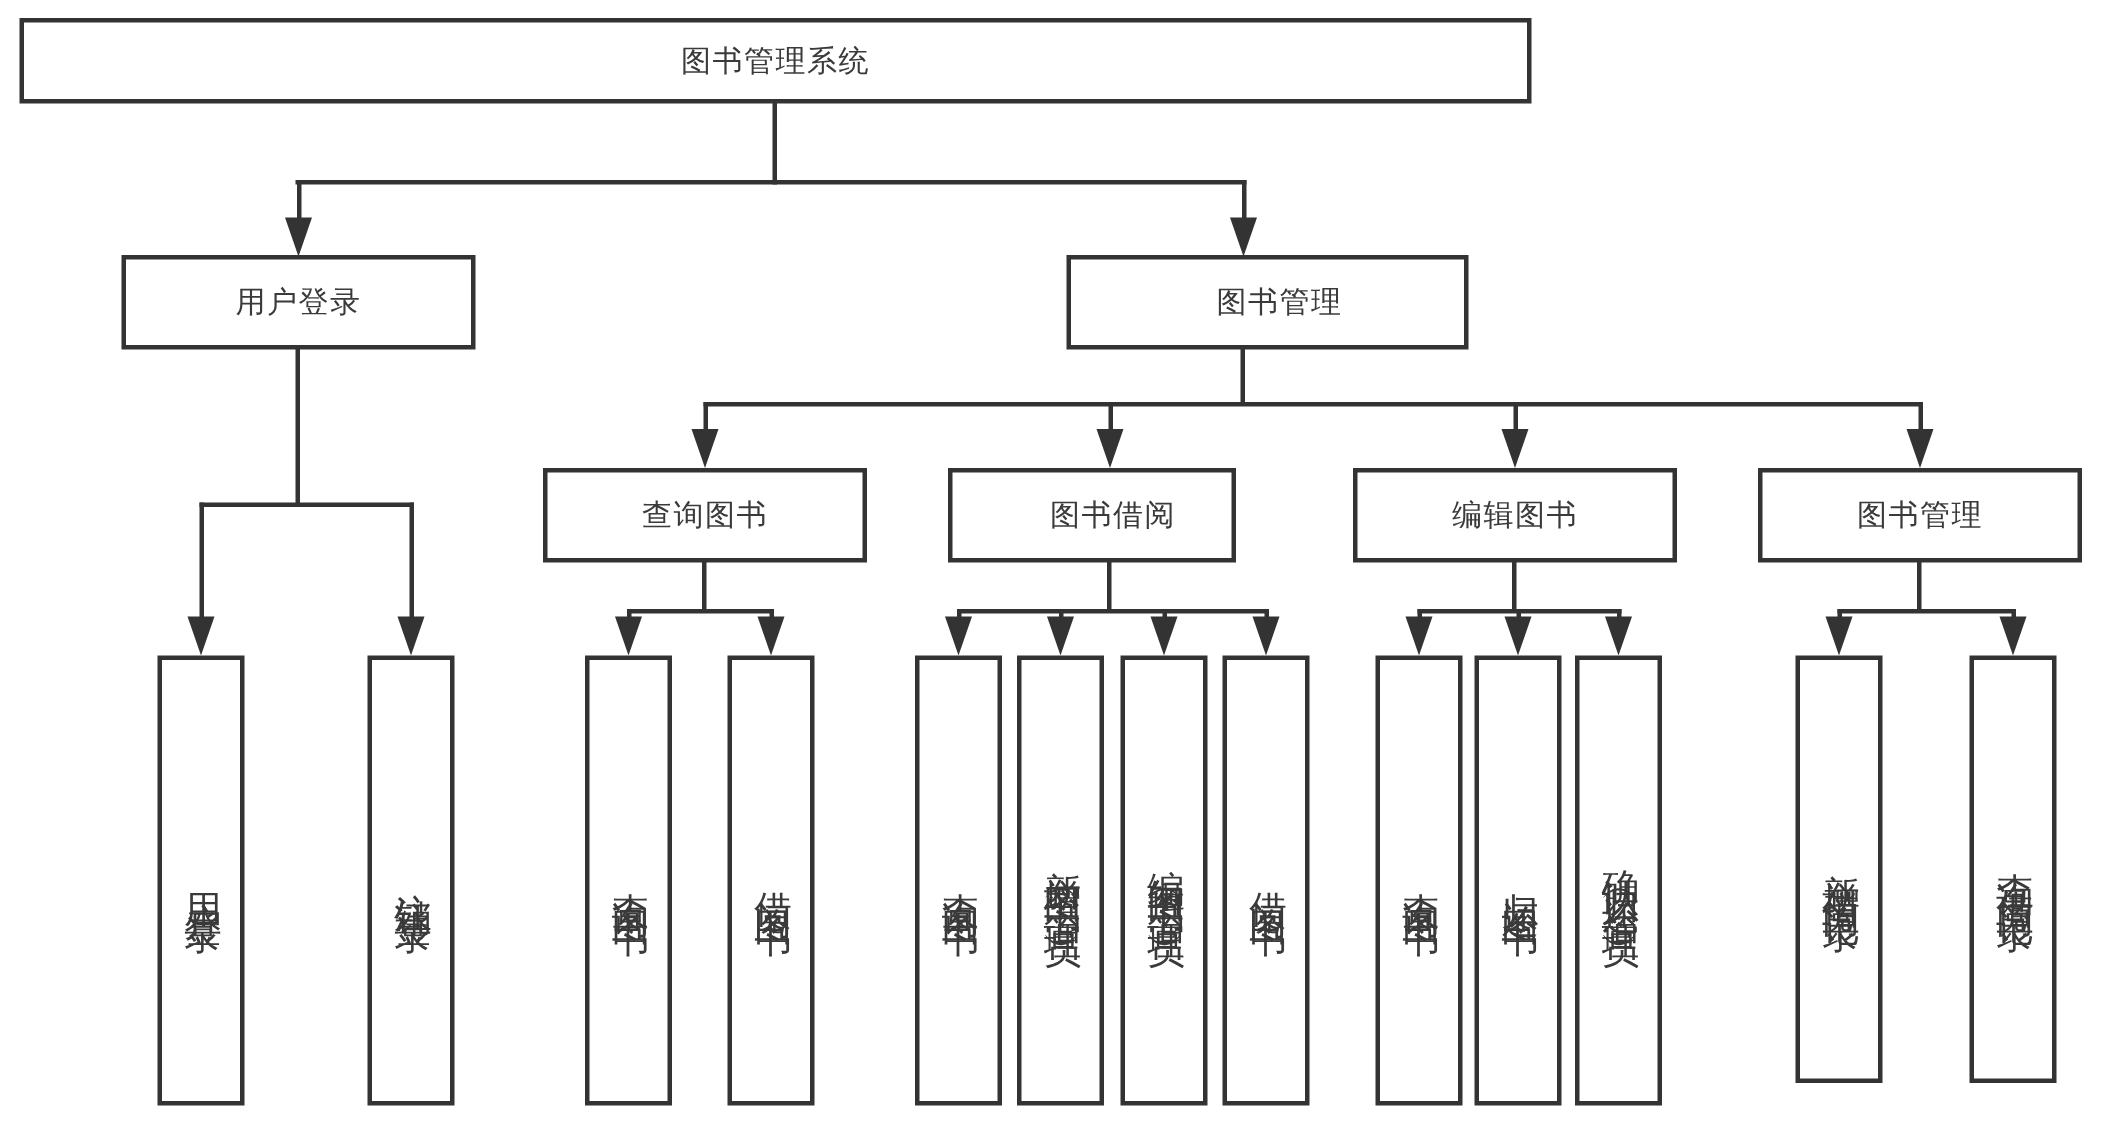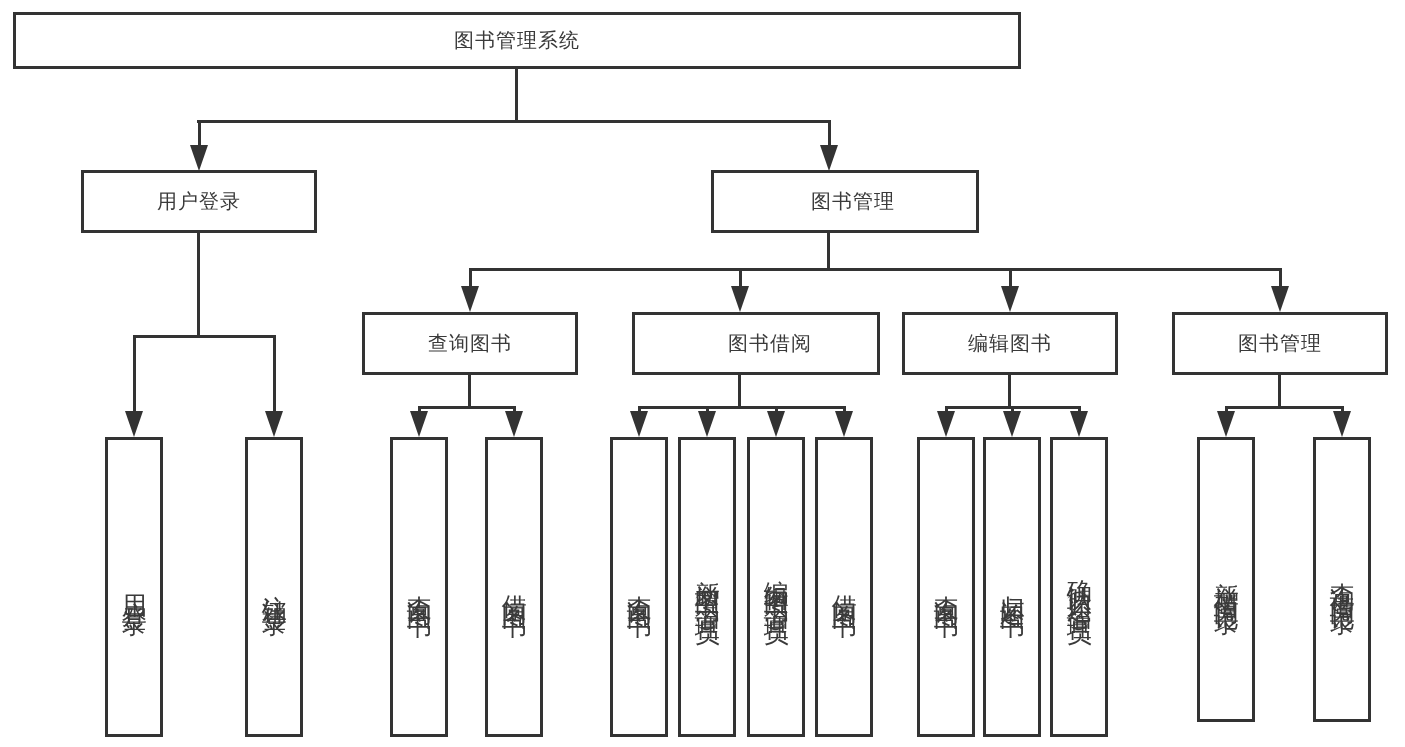--- a/index.html
+++ b/index.html
@@ -71,21 +71,21 @@
   <div class="line" style="left:1009px;top:268px;width:3px;height:20px;"></div>
   <div class="line" style="left:1279px;top:268px;width:3px;height:20px;"></div>
   <div class="arrow" style="left:461px;top:286px;"></div>
   <div class="arrow" style="left:731px;top:286px;"></div>
   <div class="arrow" style="left:1001px;top:286px;"></div>
   <div class="arrow" style="left:1271px;top:286px;"></div>
 
   <div class="node h-node" style="left:362px;top:312px;width:216px;height:63px;">
     <span>查询图书</span>
   </div>
-  <div class="node h-node" style="left:632px;top:312px;width:248px;height:63px;padding-left:28px;">
+  <div class="node h-node" style="left:632px;top:312px;width:192px;height:63px;padding-left:28px;">
     <span>图书借阅</span>
   </div>
   <div class="node h-node" style="left:902px;top:312px;width:216px;height:63px;">
     <span>编辑图书</span>
   </div>
   <div class="node h-node" style="left:1172px;top:312px;width:216px;height:63px;">
     <span>图书管理</span>
   </div>
 
   <div class="line" style="left:468px;top:373px;width:3px;height:35px;"></div>

